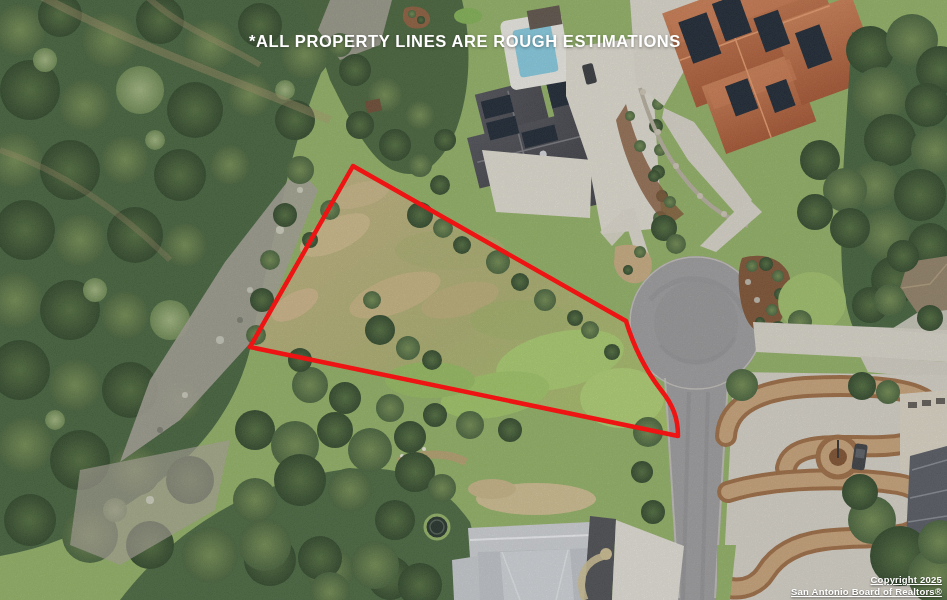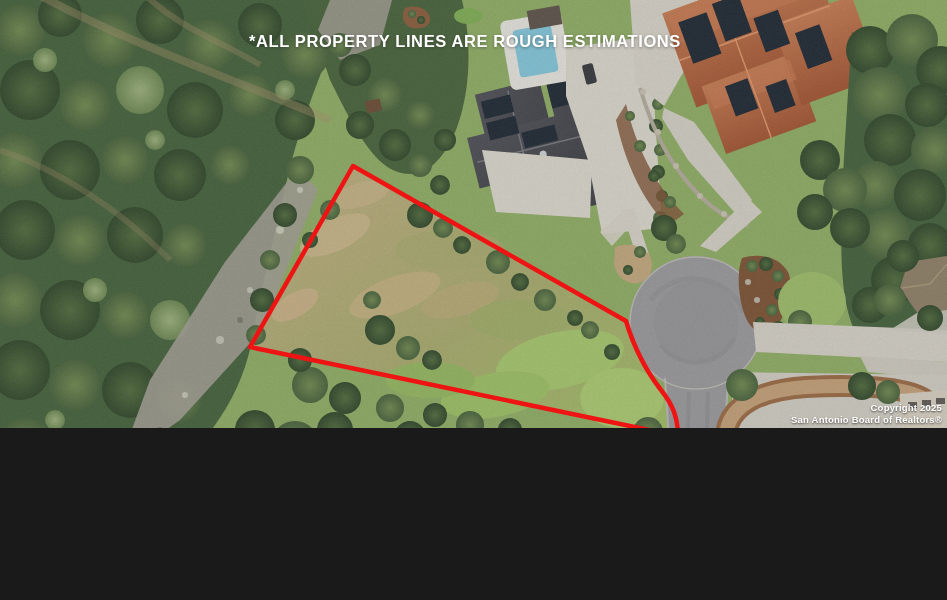--- a/index.html
+++ b/index.html
@@ -1,27 +1,28 @@
 <!DOCTYPE html>
 <html><head>
 <meta charset="utf-8">
 <style>
   html,body{margin:0;padding:0;background:#1a1a1a;}
-  #stage{position:relative;width:947px;height:428px;overflow:hidden;font-family:"Liberation Sans",sans-serif;}
+  #stage{position:relative;width:947px;height:600px;overflow:hidden;font-family:"Liberation Sans",sans-serif;}
   #stage svg{position:absolute;left:0;top:0;display:block;}
   .disclaimer{
     position:absolute;left:465px;top:29px;transform:translateX(-50%);
     text-align:center;white-space:nowrap;color:#fff;
     font-weight:700;font-size:16.5px;line-height:25px;letter-spacing:.6px;
     text-shadow:0 1px 3px rgba(35,35,35,.45);
   }
   .copyright{
     position:absolute;right:5px;bottom:3px;text-align:right;color:#fff;
     font-weight:700;font-size:9.5px;line-height:11.5px;letter-spacing:.2px;
     text-shadow:0 1px 2px rgba(0,0,0,.65);
+    text-decoration:underline;
   }
 </style>
 </head>
 <body>
 
 <div id="stage">
 <svg width="947" height="600" viewBox="0 0 947 600">
   <defs>
     <linearGradient id="lotGrad" x1="0" y1="0" x2="1" y2="1">
       <stop offset="0" stop-color="#c0ae80"></stop>

